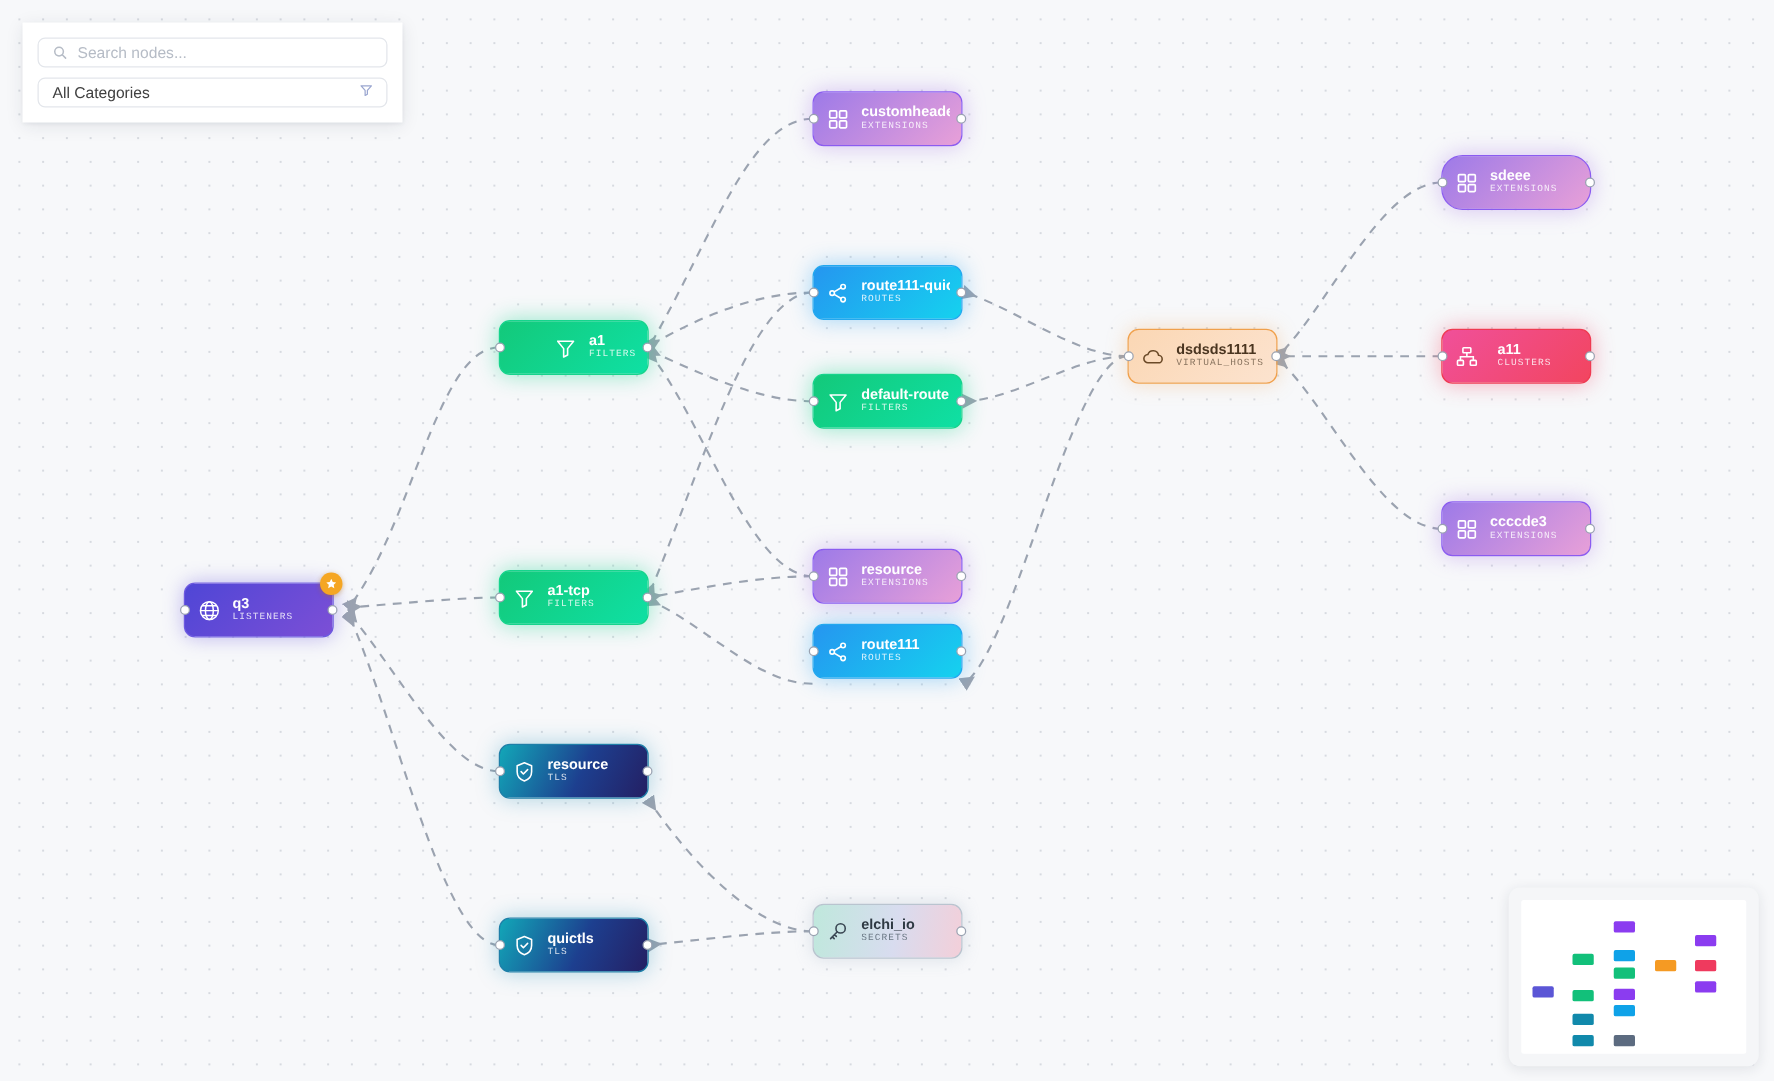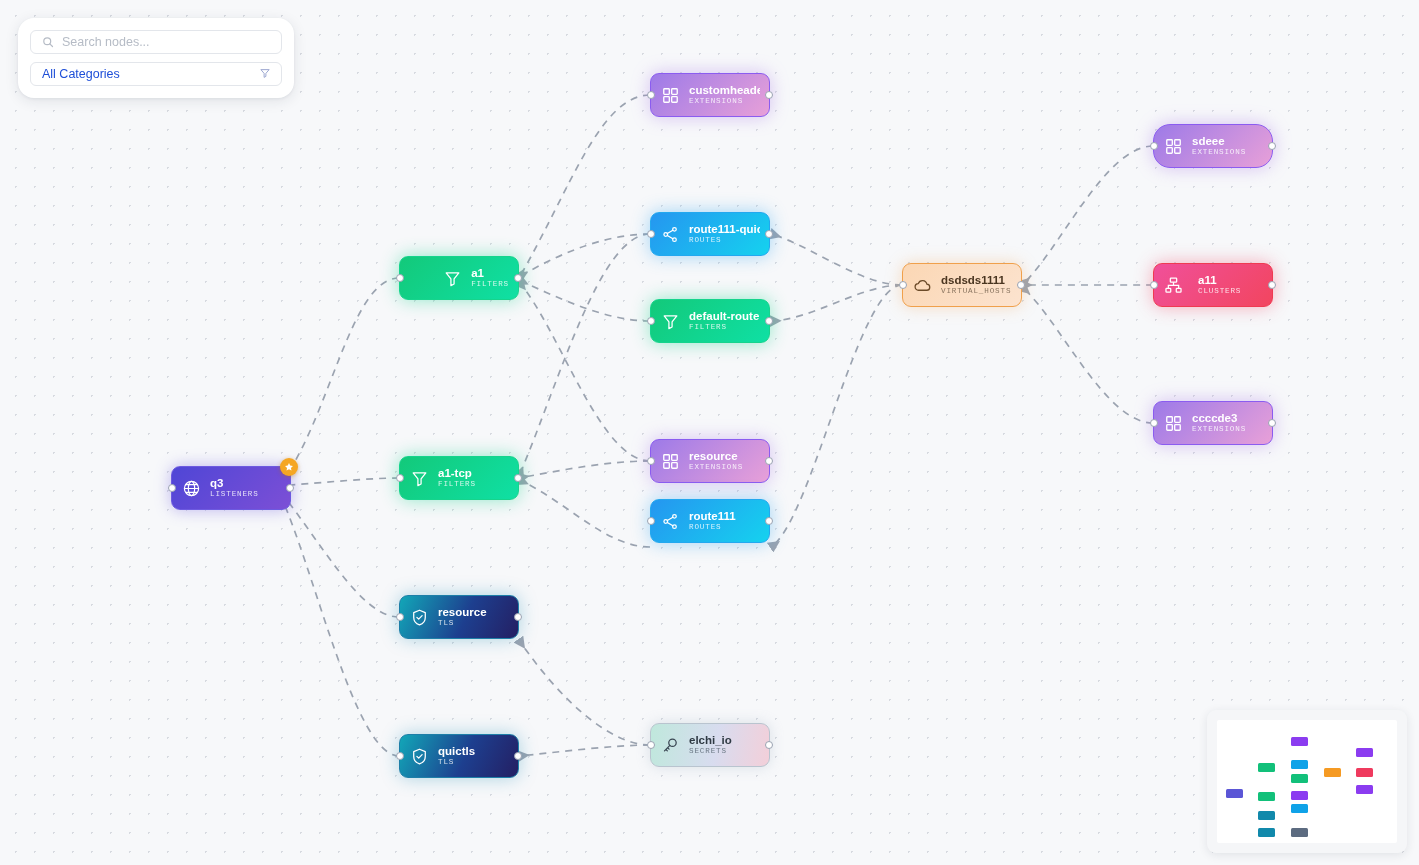--- a/index.html
+++ b/index.html
@@ -18,23 +18,23 @@
     background-position: 6px 6px;
   }
 
   
   #edges { position: absolute; inset: 0; width: 1419px; height: 865px; pointer-events: none; }
   .edge-path { fill: none; stroke: #9ba3b0; stroke-width: 1.7; stroke-dasharray: 7 6; }
 
   
   .search-panel {
     position: absolute; left: 18px; top: 18px;
-    width: 276px; padding: 12px;
+    width: 304px; padding: 12px;
     background: #ffffff;
-    border-radius: 16px;
+    border-radius: 0;
     box-shadow: 0 3px 14px rgba(25,35,60,0.10), 0 1px 3px rgba(25,35,60,0.06);
     z-index: 40;
   }
   .search-row {
     display: flex; align-items: center; gap: 8px;
     height: 24px; padding: 0 11px;
     border: 1px solid #e3e6eb; border-radius: 6px;
     background: #fff; margin-bottom: 8px;
   }
   .search-row .ico { flex: 0 0 auto; display: flex; }
@@ -42,21 +42,21 @@
     border: 0; outline: none; flex: 1 1 auto;
     font-family: "Liberation Sans", sans-serif;
     font-size: 12.5px; color: #2b3240; background: transparent;
   }
   .search-input::placeholder { color: #b6bcc6; }
   .select-row {
     display: flex; align-items: center;
     height: 24px; padding: 0 10px 0 11px;
     border: 1px solid #e3e6eb; border-radius: 6px; background: #fff;
   }
-  .select-row .sel-val { flex: 1 1 auto; font-size: 12.5px; color: #1d4ed8; }
+  .select-row .sel-val { flex: 1 1 auto; font-size: 12.5px; color: #404040; }
 
   
   .node {
     position: absolute;
     width: 120px; height: 44px;
     border-radius: 9px;
     display: flex; align-items: center;
     padding: 0 9px;
     gap: 9px;
     z-index: 20;
@@ -147,21 +147,21 @@
         <path d="M 902,285 C 860,285 810,245 771,234" class="edge-path" marker-end="url(#arrow)"></path>
         <path d="M 902,285 C 858,285 812,520 771,547" class="edge-path" marker-end="url(#arrow)"></path>
         <path d="M 902,285 C 860,285 812,320 771,321" class="edge-path" marker-end="url(#arrow)"></path>
         <path d="M 1153,146 C 1105,146 1060,250 1022,285" class="edge-path" marker-end="url(#arrow)"></path>
         <path d="M 1153,285 C 1110,285 1065,285 1022,285" class="edge-path" marker-end="url(#arrow)"></path>
         <path d="M 1153,423 C 1105,423 1060,320 1022,287" class="edge-path" marker-end="url(#arrow)"></path>
       </g>
   </svg>
 
   <div id="node-layer">
-      <div class="node t-listeners" style="left: 147px; top: 466px; margin-left: 24px;">
+      <div class="node t-listeners" style="left: 147px; top: 466px;">
         <span class="handle left"></span>
         <span class="handle right"></span>
         <span class="star-badge">
           <svg width="10" height="10" viewBox="0 0 24 24" fill="#ffffff">
         <path d="M12 2.6l2.9 6 6.6.9-4.8 4.6 1.2 6.5L12 17.5 6.1 20.6l1.2-6.5L2.5 9.5l6.6-.9z"></path>
           </svg>
         </span>
         <span class="n-icon">
           <svg width="19" height="19" viewBox="0 0 24 24" fill="none" stroke="#ffffff" stroke-width="1.5">
         <circle cx="12" cy="12" r="9"></circle>

